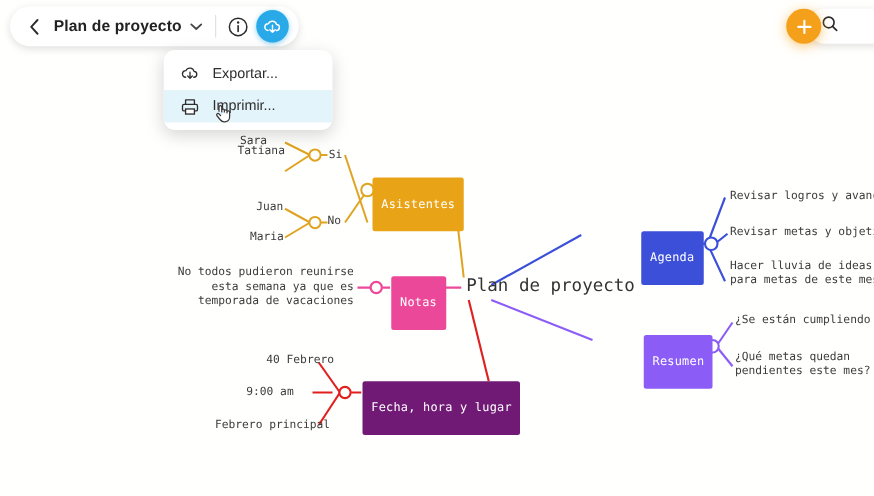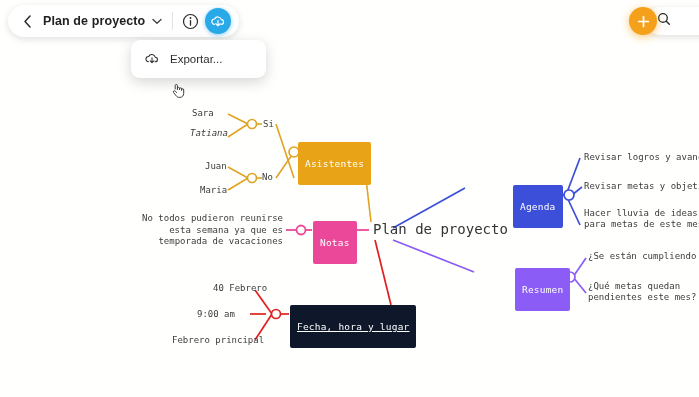--- a/index.html
+++ b/index.html
@@ -131,29 +131,29 @@
     <circle cx="570" cy="277" r="5" fill="#fffffd"></circle>
     <line x1="561" y1="277" x2="565" y2="277"></line>
   </g>
 </svg>
 
 <div class="center-node" style="left:373px;top:221px;">Plan de proyecto</div>
 
 <div class="node" style="left:298px;top:142px;background:#e8a317;">Asistentes</div>
 <div class="lbl r" style="left:263px;top:119px;">Si</div>
 <div class="lbl r" style="left:192px;top:108px;">Sara</div>
-<div class="lbl r" style="left:190px;top:128px;font-style:italic;">Tatiana</div>
+<div class="lbl r" style="left:190px;top:116px;">Tatiana</div>
 <div class="lbl r" style="left:262px;top:172px;">No</div>
 <div class="lbl r" style="left:205px;top:161px;">Juan</div>
 <div class="lbl r" style="left:200px;top:185px;">Maria</div>
 
 <div class="node" style="left:313px;top:221px;background:#ec4899;">Notas</div>
 <div class="lbl wrapnote r" style="left:131px;top:213px;">No todos pudieron reunirse esta semana ya que es temporada de vacaciones</div>
 
-<div class="node" style="left:290px;top:305px;background:#0f172a;text-decoration:underline;">Fecha, hora y lugar</div>
+<div class="node" style="left:290px;top:305px;background:#701a75;">Fecha, hora y lugar</div>
 <div class="lbl r" style="left:213px;top:283px;">40 Febrero</div>
 <div class="lbl r" style="left:197px;top:309px;">9:00 am</div>
 <div class="lbl r" style="left:172px;top:335px;">Febrero principal</div>
 
 <div class="node" style="left:513px;top:185px;background:#3b4fd8;">Agenda</div>
 <div class="lbl" style="left:584px;top:152px;">Revisar logros y avances</div>
 <div class="lbl" style="left:584px;top:181px;">Revisar metas y objetivos</div>
 <div class="lbl" style="left:584px;top:208px;width:122px;white-space:normal;">Hacer lluvia de ideas para metas de este mes</div>
 
 <div class="node" style="left:515px;top:268px;background:#8b5cf6;">Resumen</div>
@@ -191,20 +191,30 @@
 <div class="dropdown">
   <div class="dd-item">
     <span class="dd-ico">
       <svg width="16" height="14" viewBox="0 0 18 16" fill="none">
         <path d="M5 11.2a3 3 0 01.2-6 4 4 0 017.5.7 2.6 2.6 0 01-.3 5.3" stroke="#2d2d2d" stroke-width="1.2" stroke-linecap="round" stroke-linejoin="round"></path>
         <path d="M9 6.6v5.4M6.9 10.1L9 12.2l2.1-2.1" stroke="#2d2d2d" stroke-width="1.2" stroke-linecap="round" stroke-linejoin="round"></path>
       </svg>
     </span>
     <span>Exportar...</span>
   </div>
+  <div class="dd-item active">
+    <span class="dd-ico">
+      <svg width="16" height="15" viewBox="0 0 18 17" fill="none">
+        <path d="M5 6.2V2.2h8v4" stroke="#2d2d2d" stroke-width="1.2" stroke-linejoin="round"></path>
+        <rect x="2.2" y="6.2" width="13.6" height="6" rx="1.4" stroke="#2d2d2d" stroke-width="1.2"></rect>
+        <rect x="5" y="10.4" width="8" height="4.6" stroke="#2d2d2d" stroke-width="1.2" fill="#fff"></rect>
+      </svg>
+    </span>
+    <span>Imprimir...</span>
+  </div>
 </div>
 <span class="cursor-hand">
   <svg width="13" height="16" viewBox="0 0 13 16" fill="none">
     <path d="M3.2 6V2.6a1.1 1.1 0 012.2 0V6.5m0-1.1a1.05 1.05 0 012.1 0v1.1m0-.6a1.05 1.05 0 012.1 0v1.4m0-.5a1.05 1.05 0 012.1 0v3.6c0 2.2-1.5 4-3.8 4H7.2c-1.5 0-2.2-.6-3-1.6L1.6 9.6a1.1 1.1 0 011.7-1.4l1.2 1.3" stroke="#3a3a3a" stroke-width="1" fill="#fff" stroke-linecap="round" stroke-linejoin="round"></path>
   </svg>
 </span>
 
 <div class="fab">
   <svg width="13" height="13" viewBox="0 0 13 13" fill="none">
     <path d="M6.5 1.6v9.8M1.6 6.5h9.8" stroke="#fff" stroke-width="1.7" stroke-linecap="round"></path>

